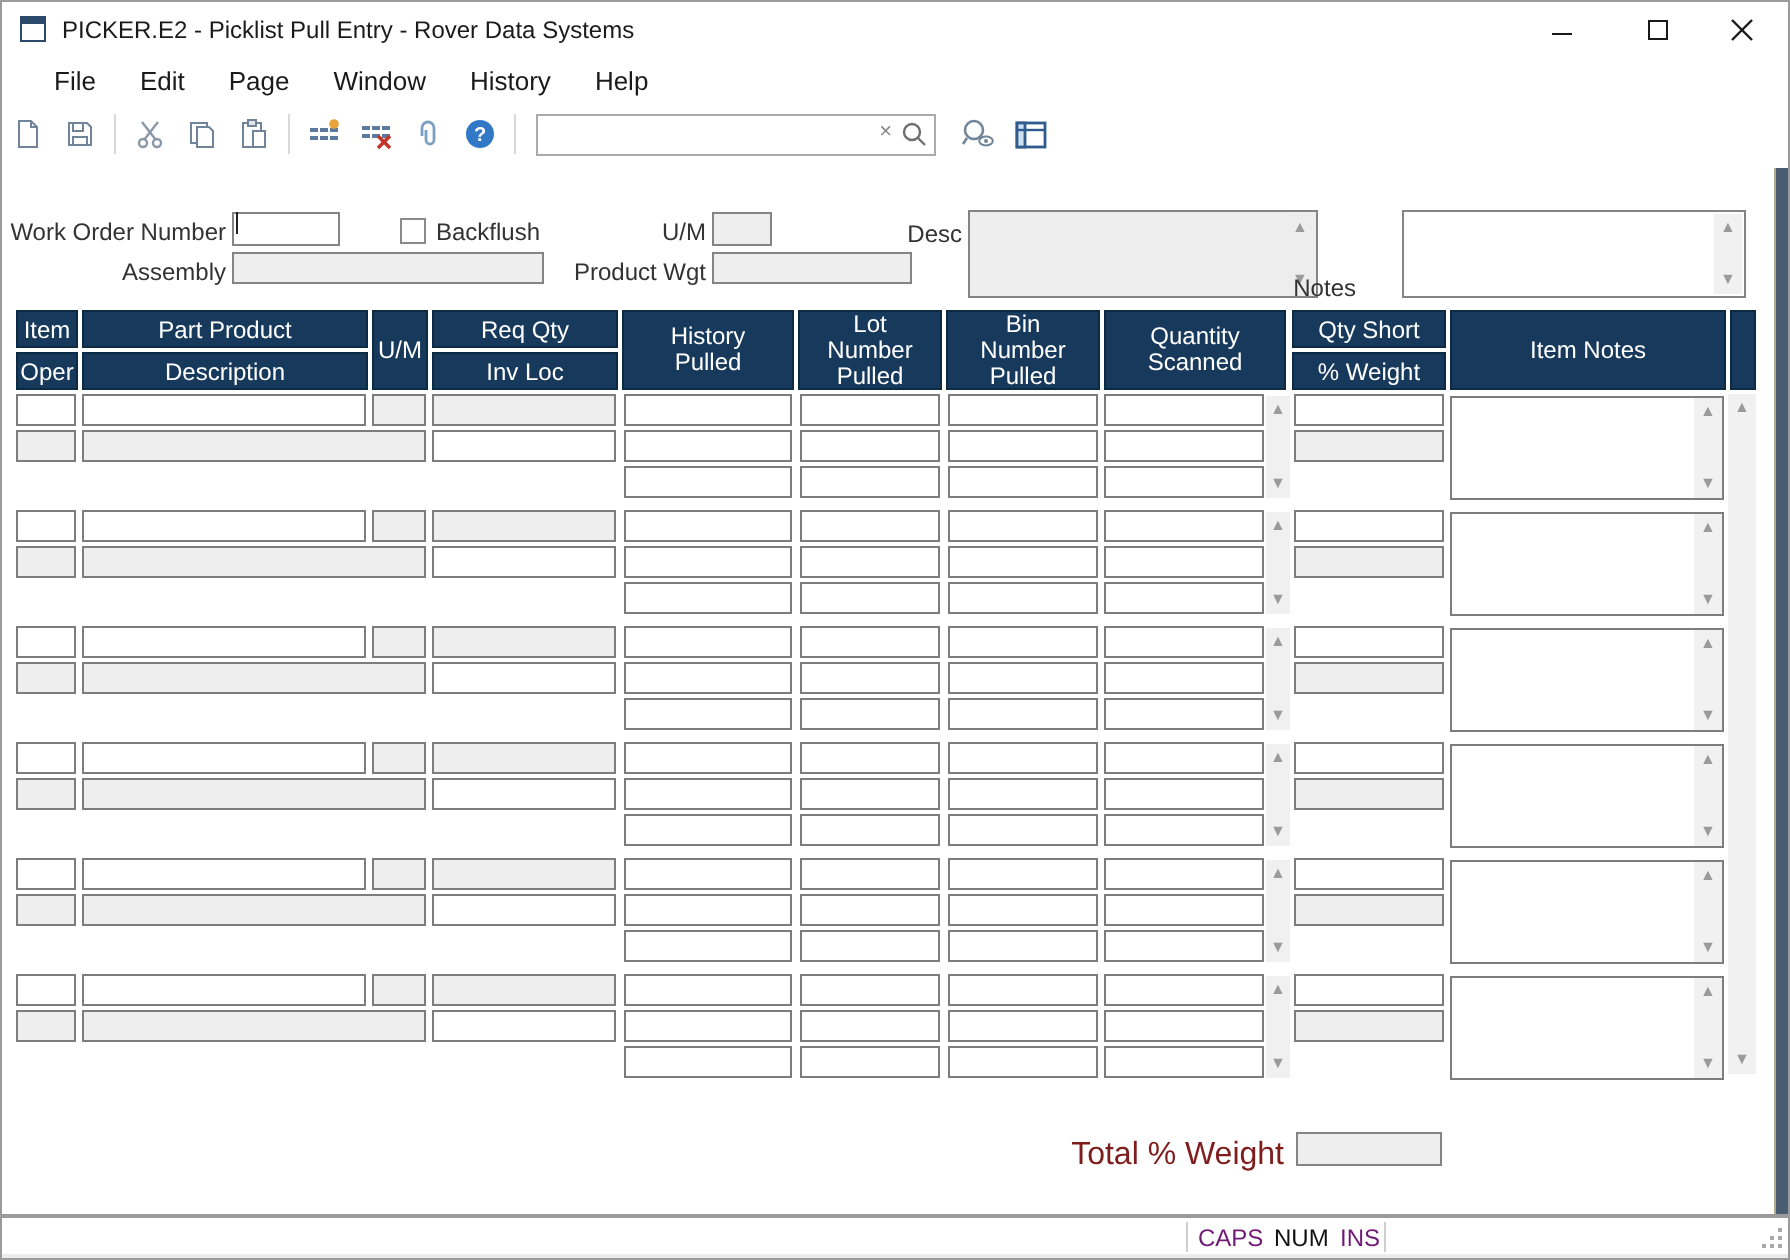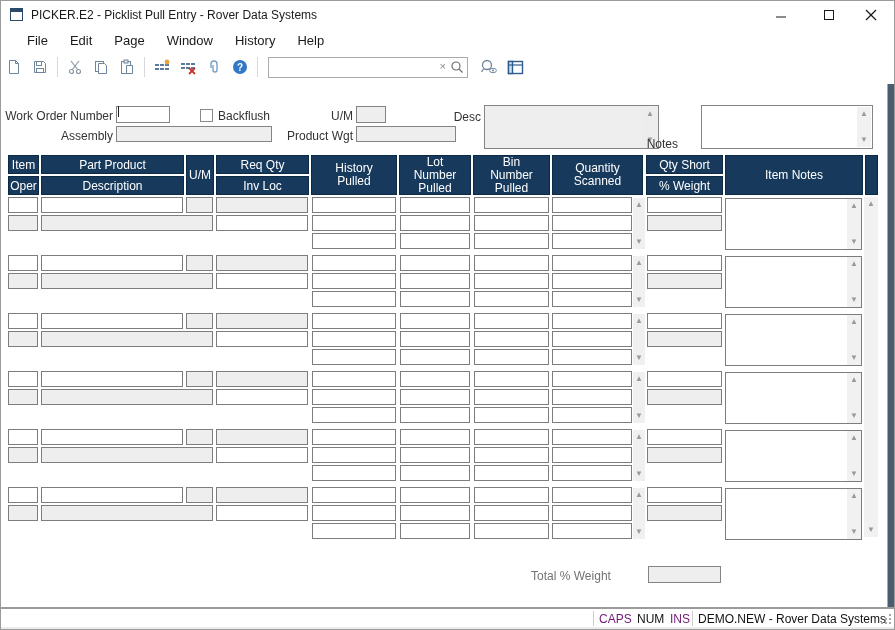--- a/index.html
+++ b/index.html
@@ -76,21 +76,21 @@
   .f-scan{ left:552px; width:80px; }
   .f-short{ left:647px; width:75px; }
   .f-pctw{ left:647px; width:75px; }
   .gscroll{ position:absolute; left:633px; top:1px; width:12px; height:51px; background:#f0f0f0; }
   .notes-box{ position:absolute; left:725px; top:1px; width:137px; height:52px; border:1px solid #7d7d7d; background:#fff; }
   .notes-box .rail{ position:absolute; right:0; top:0; bottom:0; width:14px; background:#f1f1f1; }
 
   .main-scroll{ position:absolute; left:864px; top:197px; width:14px; height:340px; background:#f1f1f1; }
 
   
-  .total-label{ position:absolute; left:500px; top:569px; width:142px; font-size:12px; color:#737373; text-align:center; }
+  .total-label{ position:absolute; left:500px; top:569px; width:142px; font-size:16px; color:#7f1d1d; text-align:right; }
   .total-field{ position:absolute; left:648px; top:566px; width:73px; height:17px; }
 
   
   .bottom-line{ position:absolute; left:0; top:607px; width:895px; height:2px; background:#9b9b9b; }
   .statusbar{ position:absolute; left:1px; top:610px; width:893px; height:17px; background:#fff; font-size:12px; }
   .sb-sep{ position:absolute; top:1px; width:1px; height:15px; background:#cfcfcf; }
   .sb-item{ position:absolute; top:2px; }
   .sb-dim{ color:#701a75; } .sb-on{ color:#111; }
   .bottom-strip{ position:absolute; left:1px; top:627px; width:893px; height:2px; background:#ececec; }
   .grip{ position:absolute; right:2px; top:3px; }
@@ -516,21 +516,20 @@
   <span class="total-label">Total % Weight</span>
   <input class="ffield gray total-field" readonly="" style="">
 
   <div class="bottom-line"></div>
   <div class="statusbar">
     <div class="sb-sep" style="left:592px;"></div>
     <span class="sb-item sb-dim" style="left:598px;">CAPS</span>
     <span class="sb-item sb-on" style="left:636px;">NUM</span>
     <span class="sb-item sb-dim" style="left:669px;">INS</span>
     <div class="sb-sep" style="left:691px;"></div>
-    <span class="sb-item sb-on" style="left:697px;">DEMO.NEW - Rover Data Systems</span>
     <span class="grip">
       <svg width="12" height="12">
         <g fill="#a9a9a9">
           <rect x="9" y="1" width="2" height="2"></rect>
             <rect x="9" y="5" width="2" height="2"></rect>
             <rect x="9" y="9" width="2" height="2"></rect>
           <rect x="5" y="5" width="2" height="2"></rect>
             <rect x="5" y="9" width="2" height="2"></rect>
             <rect x="1" y="9" width="2" height="2"></rect>
         </g>

